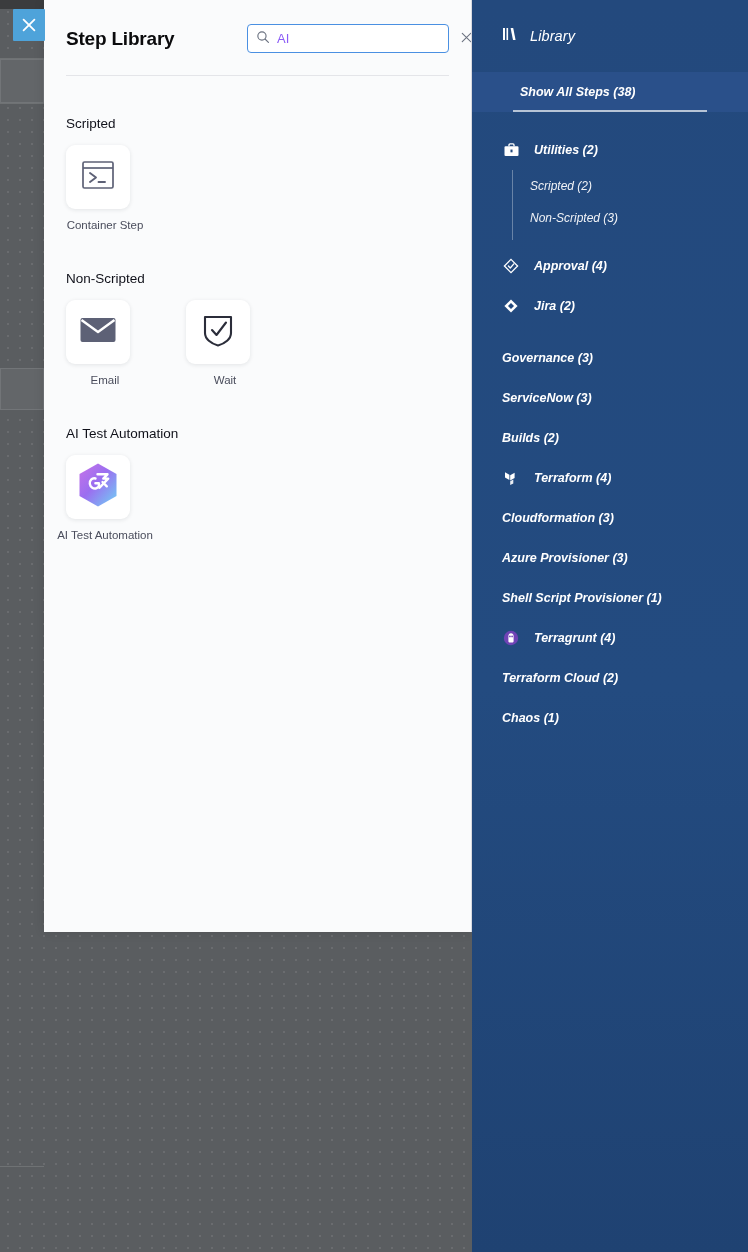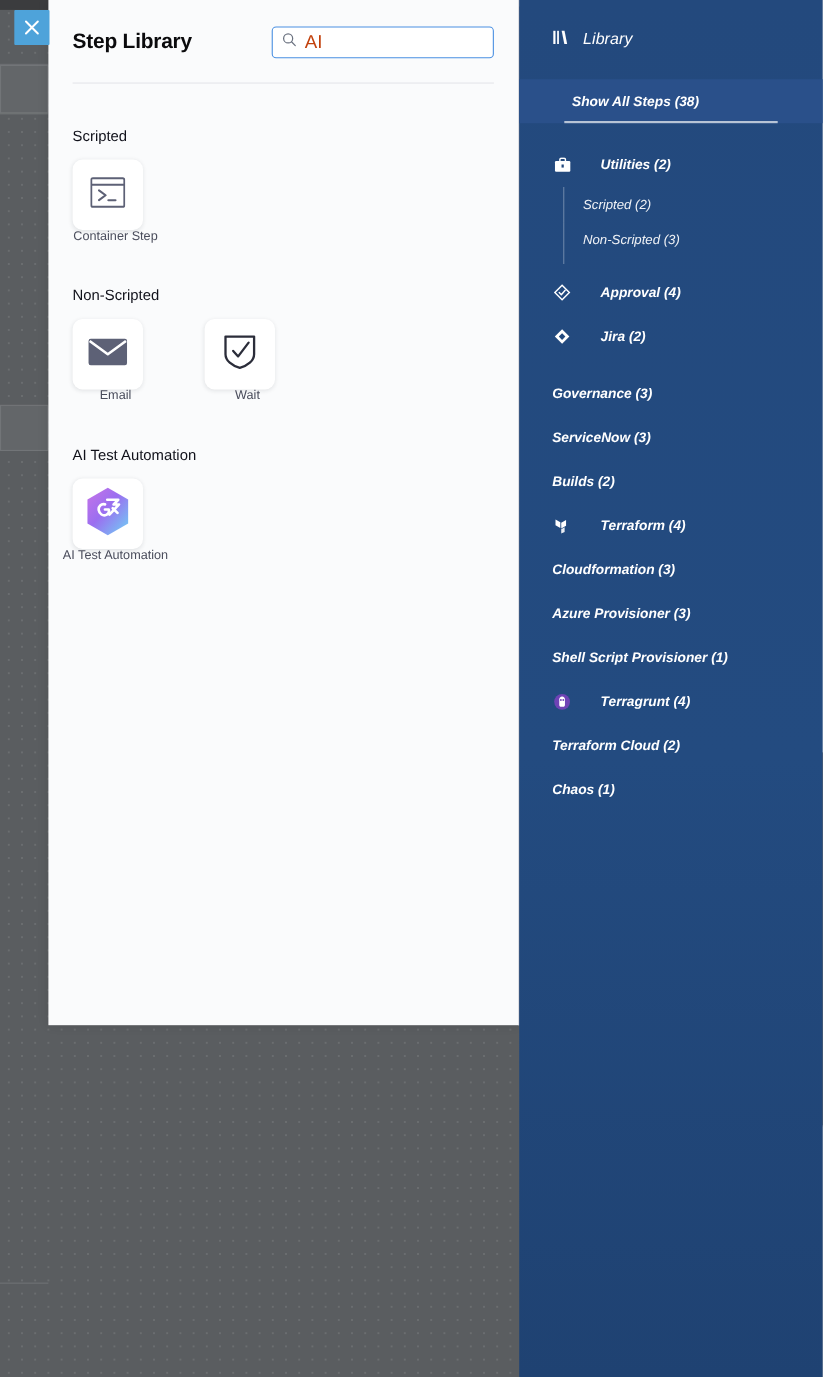--- a/index.html
+++ b/index.html
@@ -76,39 +76,39 @@
 
   #panel-head { display: flex; align-items: center; justify-content: space-between; }
   #panel-title { font-size: 19px; font-weight: bold; color: #0b0b0d; letter-spacing: -0.2px; }
 
   #search-wrap {
     width: 202px; height: 29px; border: 1px solid #4a90e2; border-radius: 4px;
     background: #ffffff; display: flex; align-items: center; padding: 0 8px; gap: 7px;
   }
   #search-input {
     flex: 1; border: none; outline: none; background: transparent;
-    font-family: "Liberation Sans", sans-serif; font-size: 17px; color: #c2410c;
+    font-family: "Liberation Sans", sans-serif; font-size: 13px; color: #8b5cf6;
   }
   #search-clear { border: none; background: transparent; cursor: pointer; padding: 0 1px; display:flex; }
 
   #head-divider { height: 1px; background: #e4e5e9; margin: 22px 0 0 0; }
 
   .group-title {
     font-size: 13.5px; font-weight: normal; color: #10111a;
     margin: 40px 0 0 0;
   }
   .card-row { display: flex; gap: 56px; margin-top: 14px; }
   .step-card { width: 64px; display: flex; flex-direction: column; align-items: center; cursor: pointer; }
   .step-tile {
     width: 64px; height: 64px; background: #ffffff; border-radius: 9px;
     box-shadow: 0 1px 4px rgba(22,25,40,0.10);
     display: flex; align-items: center; justify-content: center;
   }
   .step-label {
-    font-size: 11.5px; color: #4a4d5c; text-align: center;
+    margin-top: 10px; font-size: 11.5px; color: #4a4d5c; text-align: center;
     white-space: nowrap;
     padding-left: 14px;
   }
 
   
   #lib-side {
     width: 276px; height: 1252px;
     background: linear-gradient(180deg,#23497d 0%, #234b80 55%, #1f4272 100%);
     color: #ffffff; display: flex; flex-direction: column; font-style: italic;
   }
@@ -125,21 +125,21 @@
     padding-left: 48px; position: relative; cursor: pointer;
   }
   #lib-tab span { font-size: 12.5px; font-weight: bold; }
   #lib-tab .tab-underline {
     position: absolute; left: 41px; bottom: 0; width: 194px; height: 2px; background: #b7c4d6;
   }
 
   #lib-list { padding-top: 18px; }
   .lib-item {
     height: 40px; display: flex; align-items: center; cursor: pointer;
-    padding-left: 30px; gap: 26px;
+    padding-left: 30px; gap: 14px;
   }
   .lib-item .lbl { font-size: 12.5px; font-weight: bold; color: #ffffff; white-space: nowrap; }
   .lib-item .ico { width: 18px; height: 18px; display: flex; align-items: center; justify-content: center; flex: 0 0 18px; }
   .lib-item.noicon { padding-left: 30px; }
   .lib-sub {
     height: 32px; display: flex; align-items: center; padding-left: 58px; cursor: pointer;
     position: relative;
   }
   .lib-sub .lbl { font-size: 12px; color: #f0f2f6; font-weight: normal; white-space: nowrap; }
   .lib-sub::before {

